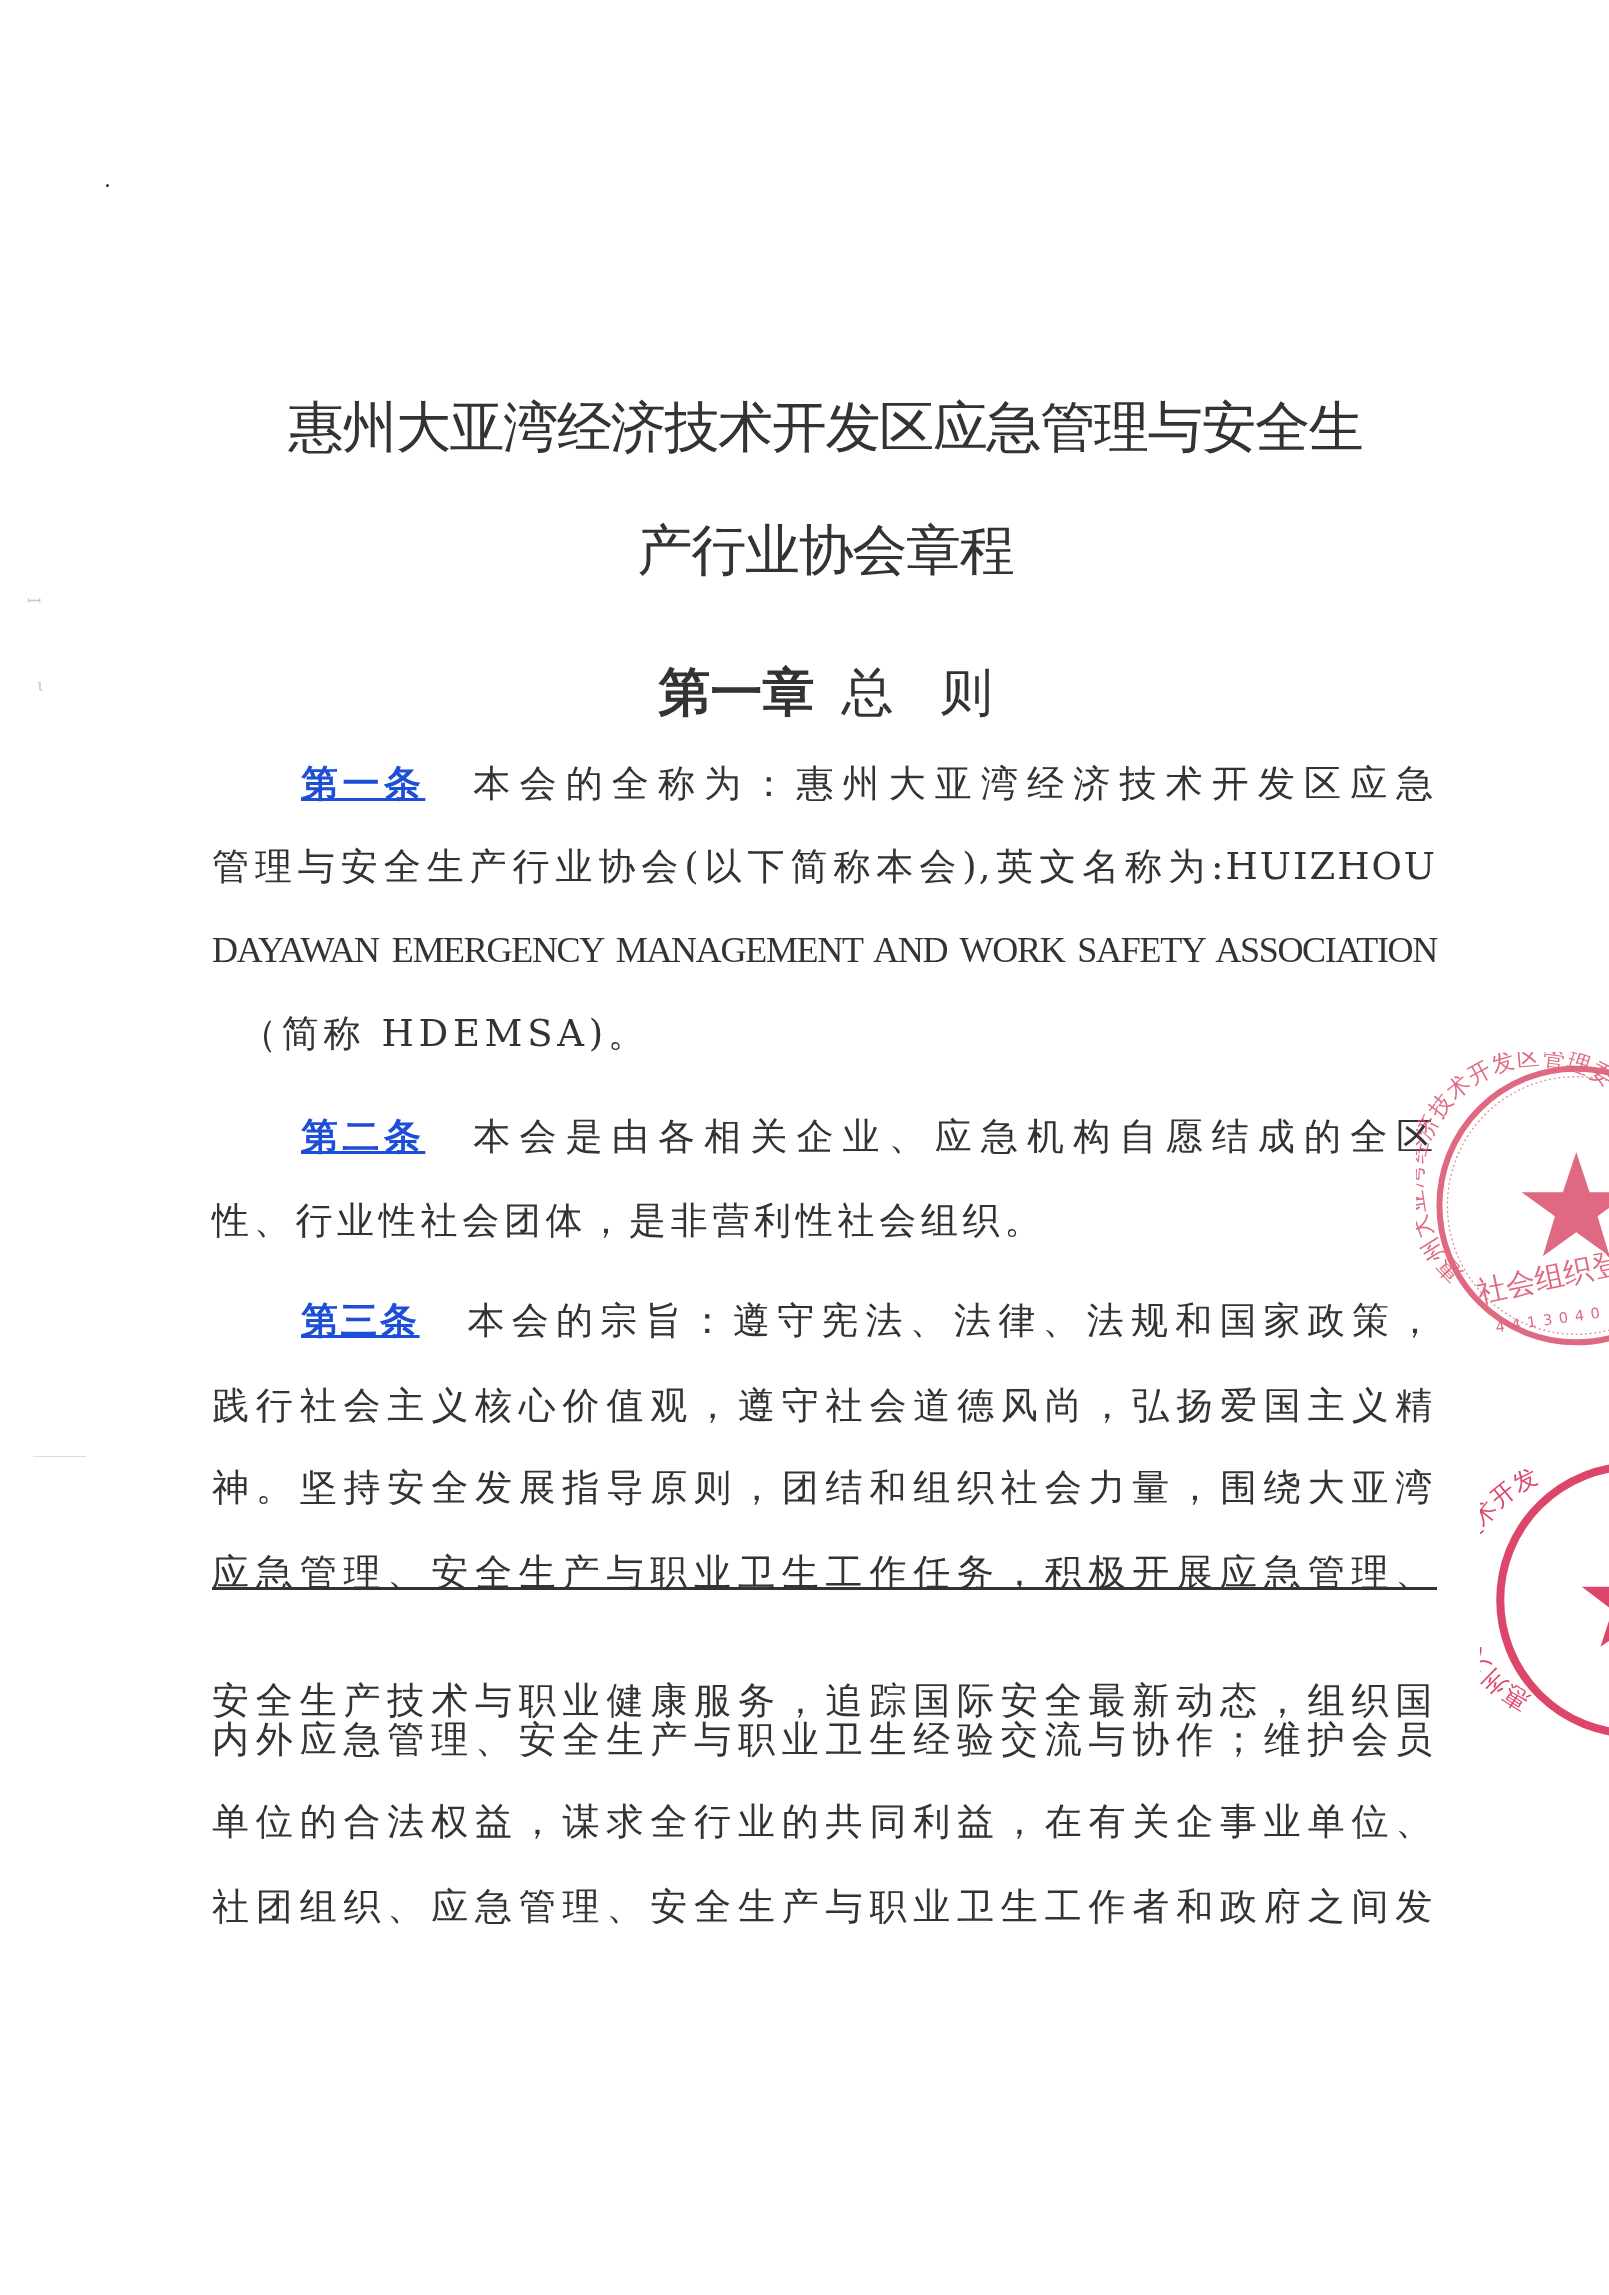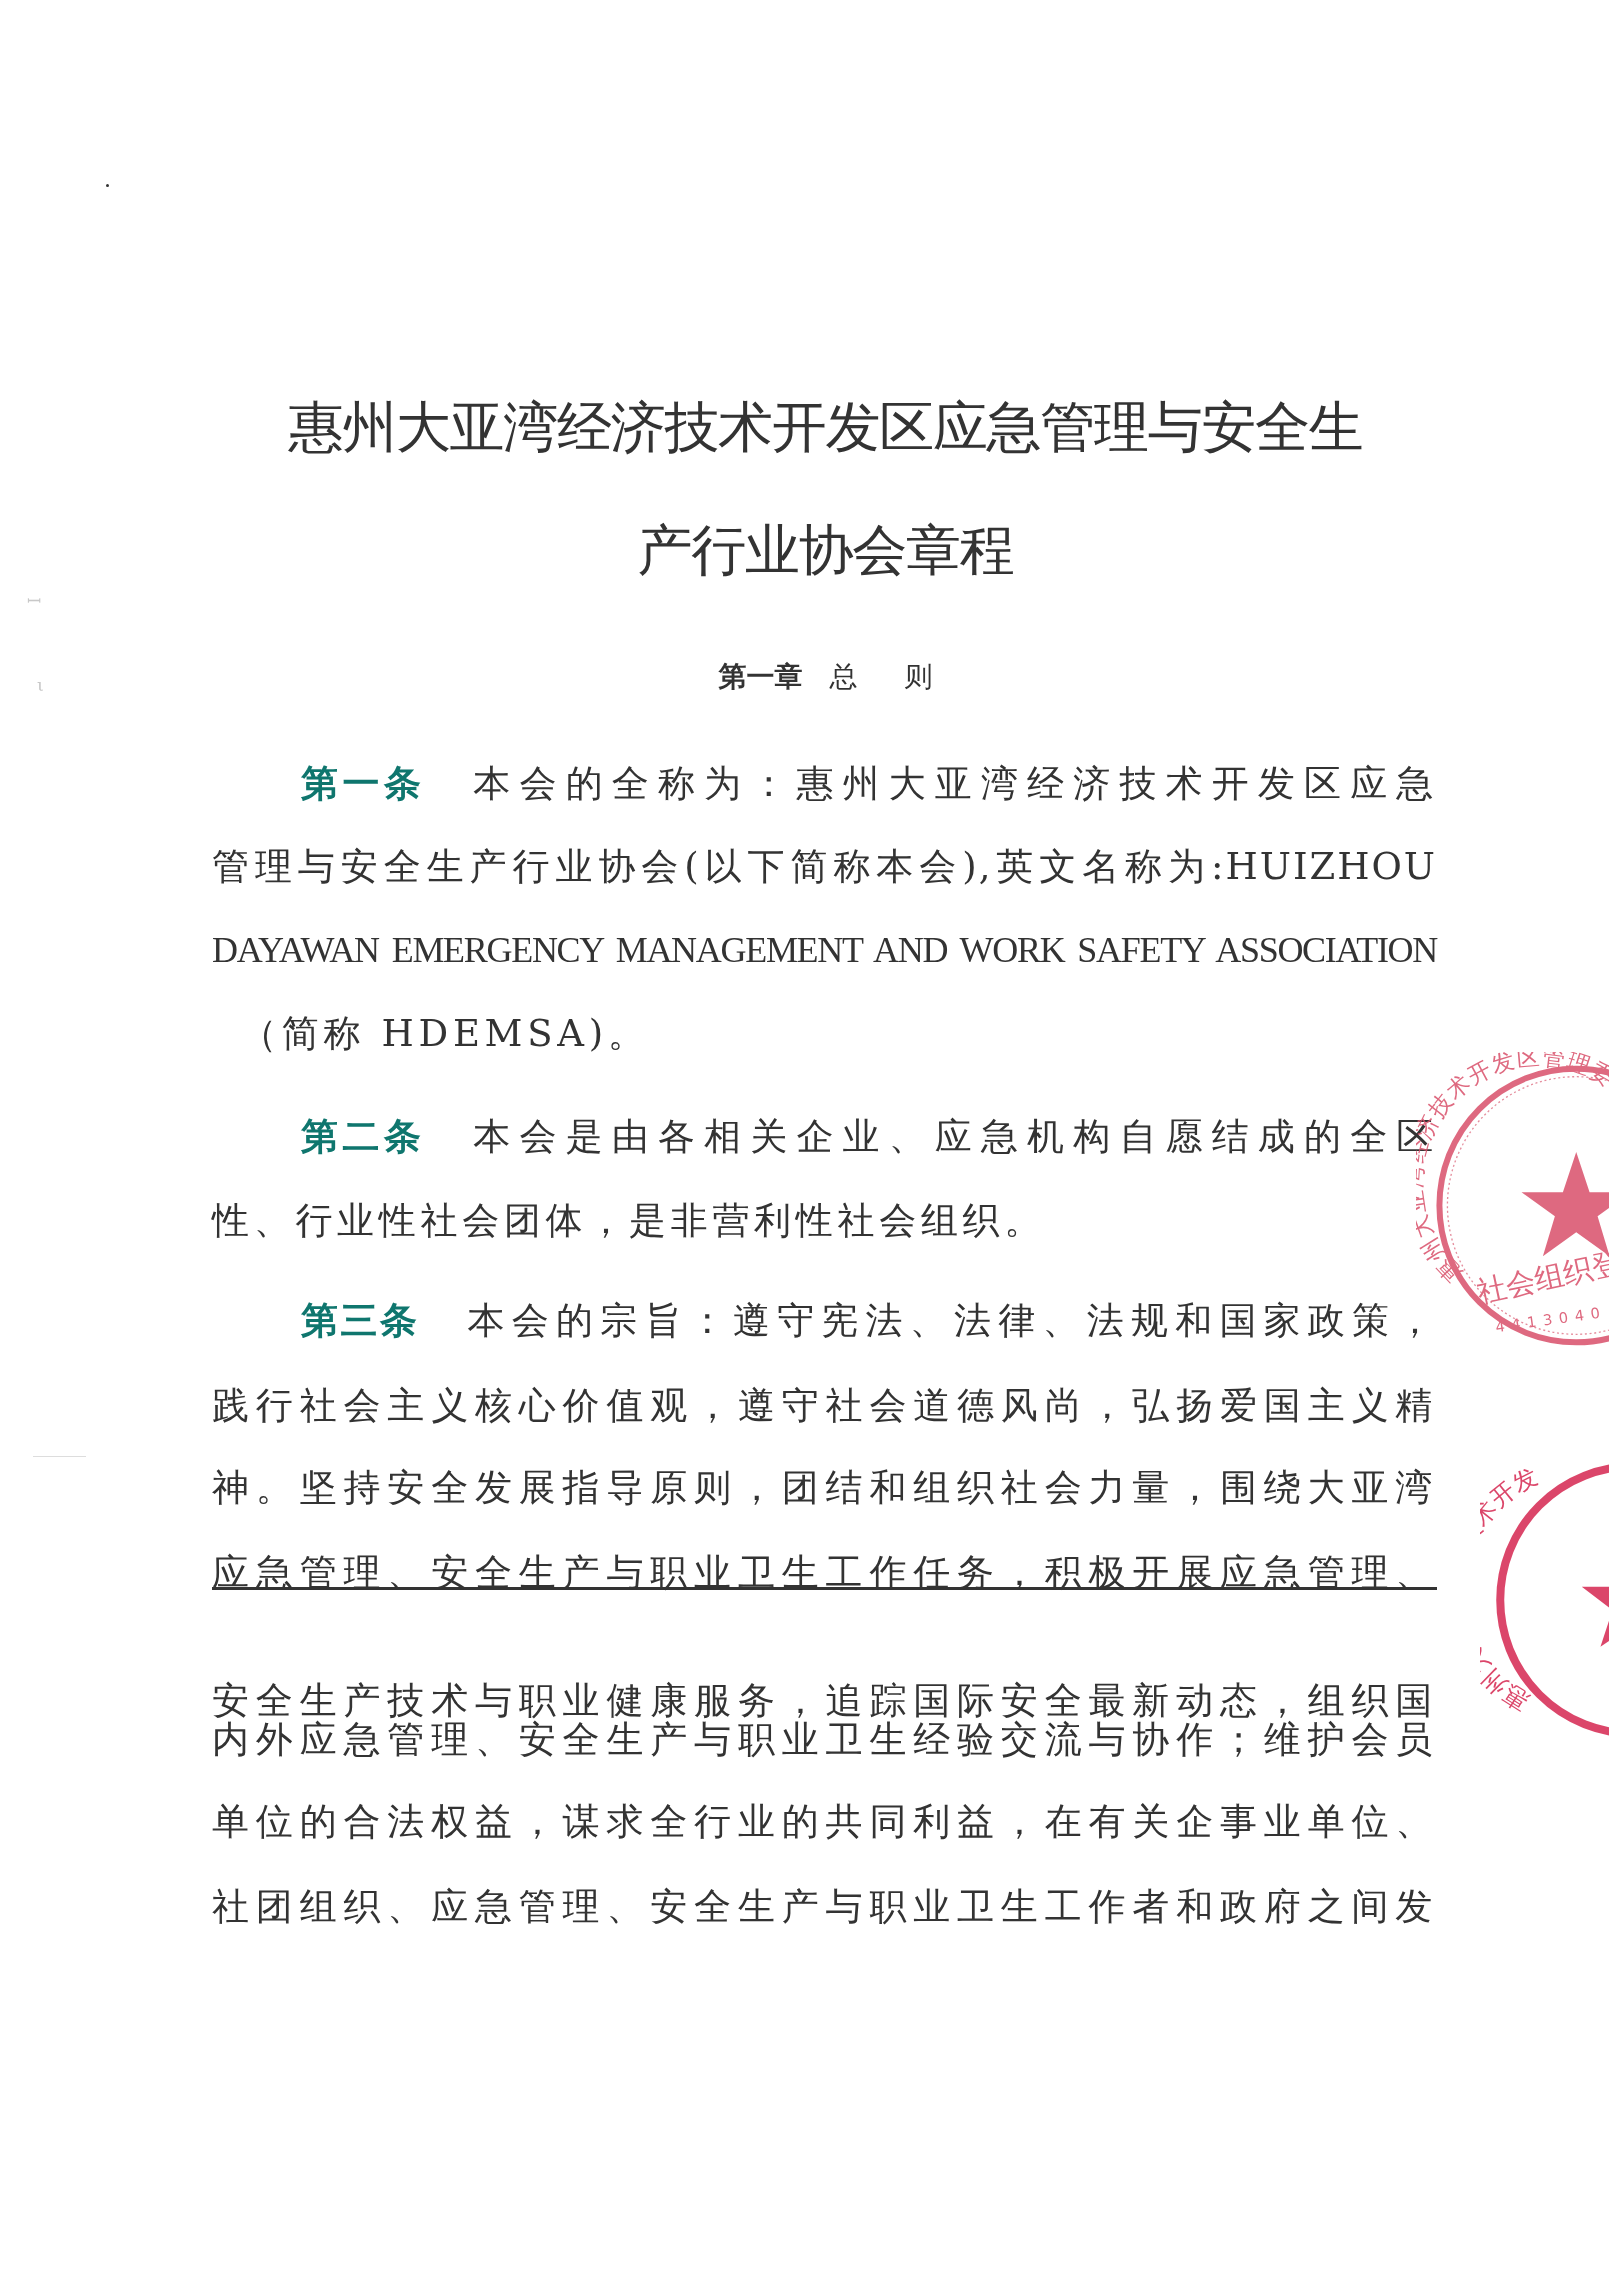--- a/index.html
+++ b/index.html
@@ -9,33 +9,33 @@
   }
   .page { position: absolute; left: 0; top: 0; width: 1609px; height: 2295px; }
   .title-line {
     position: absolute; left: 214px; width: 1223px; text-align: center;
     font-family: "DejaVu Sans", "Liberation Sans", sans-serif;
     font-size: 55px; letter-spacing: -1.3px; color: #333; white-space: nowrap;
   }
   .chapter {
     position: absolute; left: 214px; width: 1223px; text-align: center;
     font-family: "DejaVu Sans", "Liberation Sans", sans-serif;
-    font-weight: bold; font-size: 28px; color: #333; white-space: nowrap;
+    font-weight: bold; font-size: 52px; color: #333; white-space: nowrap;
   }
   .chapter .sp { display: inline-block; width: 27px; }
   .line {
     position: absolute; left: 212px; width: 1225px; white-space: nowrap;
     font-size: 37px; letter-spacing: 4.7px; color: #333; text-align: justify; text-align-last: justify;
     height: 47px; line-height: 47px;
   }
   .line.indent { left: 301px; width: 1137px; }
   .line.noj { text-align-last: left; }
   .art-label {
     font-family: "DejaVu Sans", "Liberation Sans", sans-serif; font-weight: bold;
-    letter-spacing: 0px; margin-right: 48px; color: #0f766e;
+    letter-spacing: 0px; margin-right: 48px; color: #1d4ed8; text-decoration: underline;
   }
   .latin { font-family: "Liberation Serif", "DejaVu Serif", serif; letter-spacing: 0; font-stretch: condensed; }
   .dot { position: absolute; width: 3.3px; height: 3.3px; background: #333; border-radius: 50%; }
   .margin-mark { position: absolute; color: #c8c8c8; font-size: 17.4px; }
   .seal { position: absolute; }
 </style>
 </head>
 <body>
 
 <div class="page">

